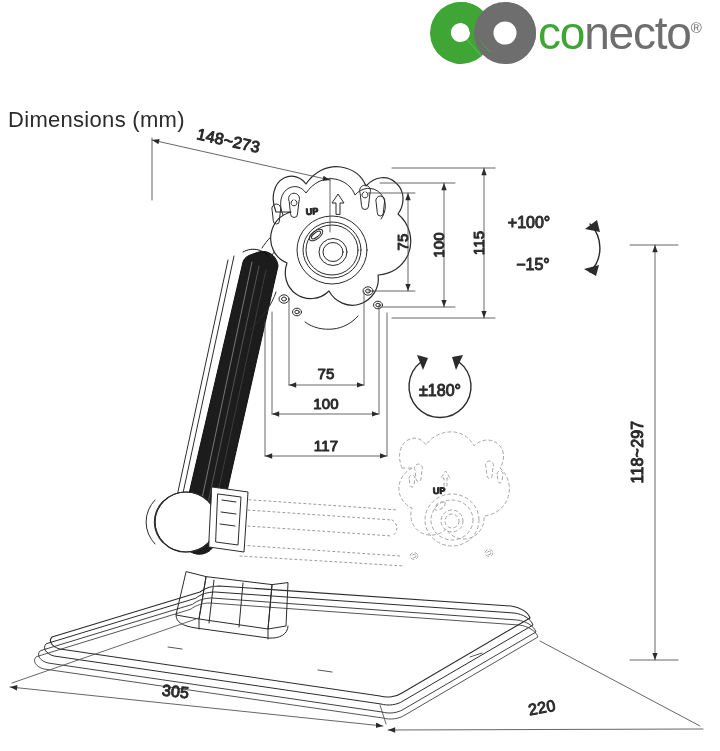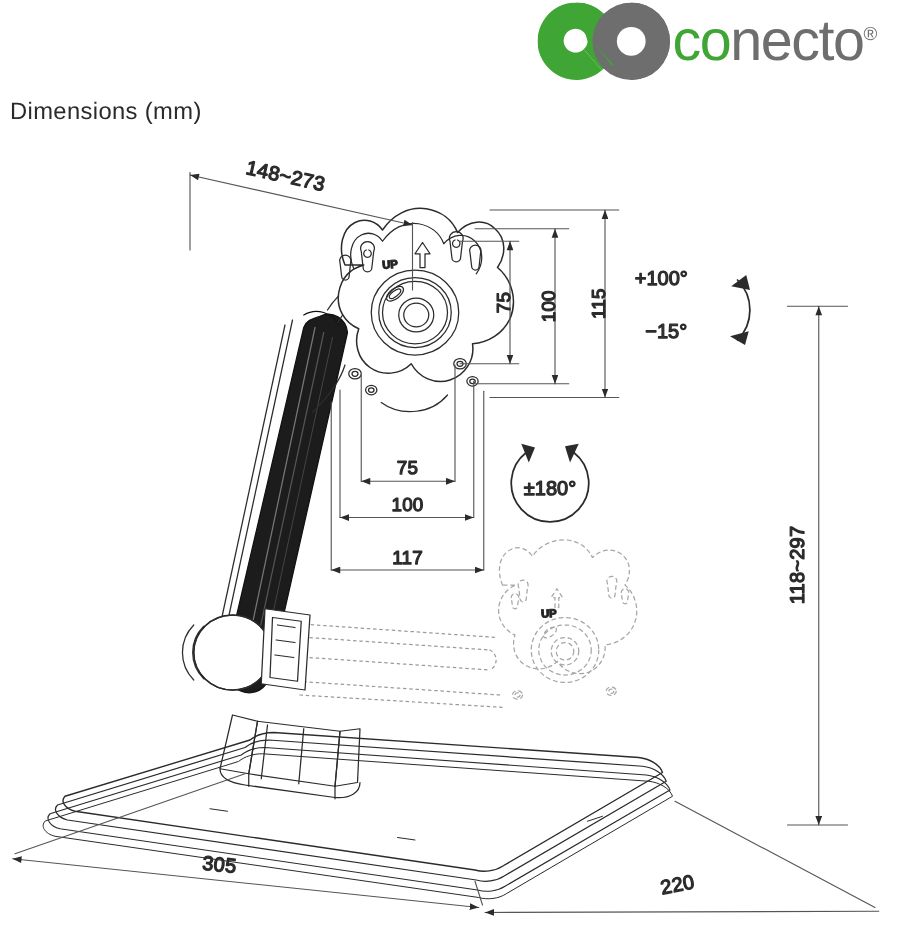--- a/index.html
+++ b/index.html
@@ -50,22 +50,22 @@
     font-size: 15px;
     vertical-align: super;
     color: #6E6E6E;
     letter-spacing: 0;
   }
 
   
   #title {
     position: absolute;
     left: 8px;
-    top: 79px;
-    font-size: 19px;
+    top: 107px;
+    font-size: 22px;
     letter-spacing: 0.3px;
     color: #2b2b2b;
     white-space: nowrap;
   }
 
   
   #drawing {
     position: absolute;
     left: 0; top: 0;
     width: 720px;

